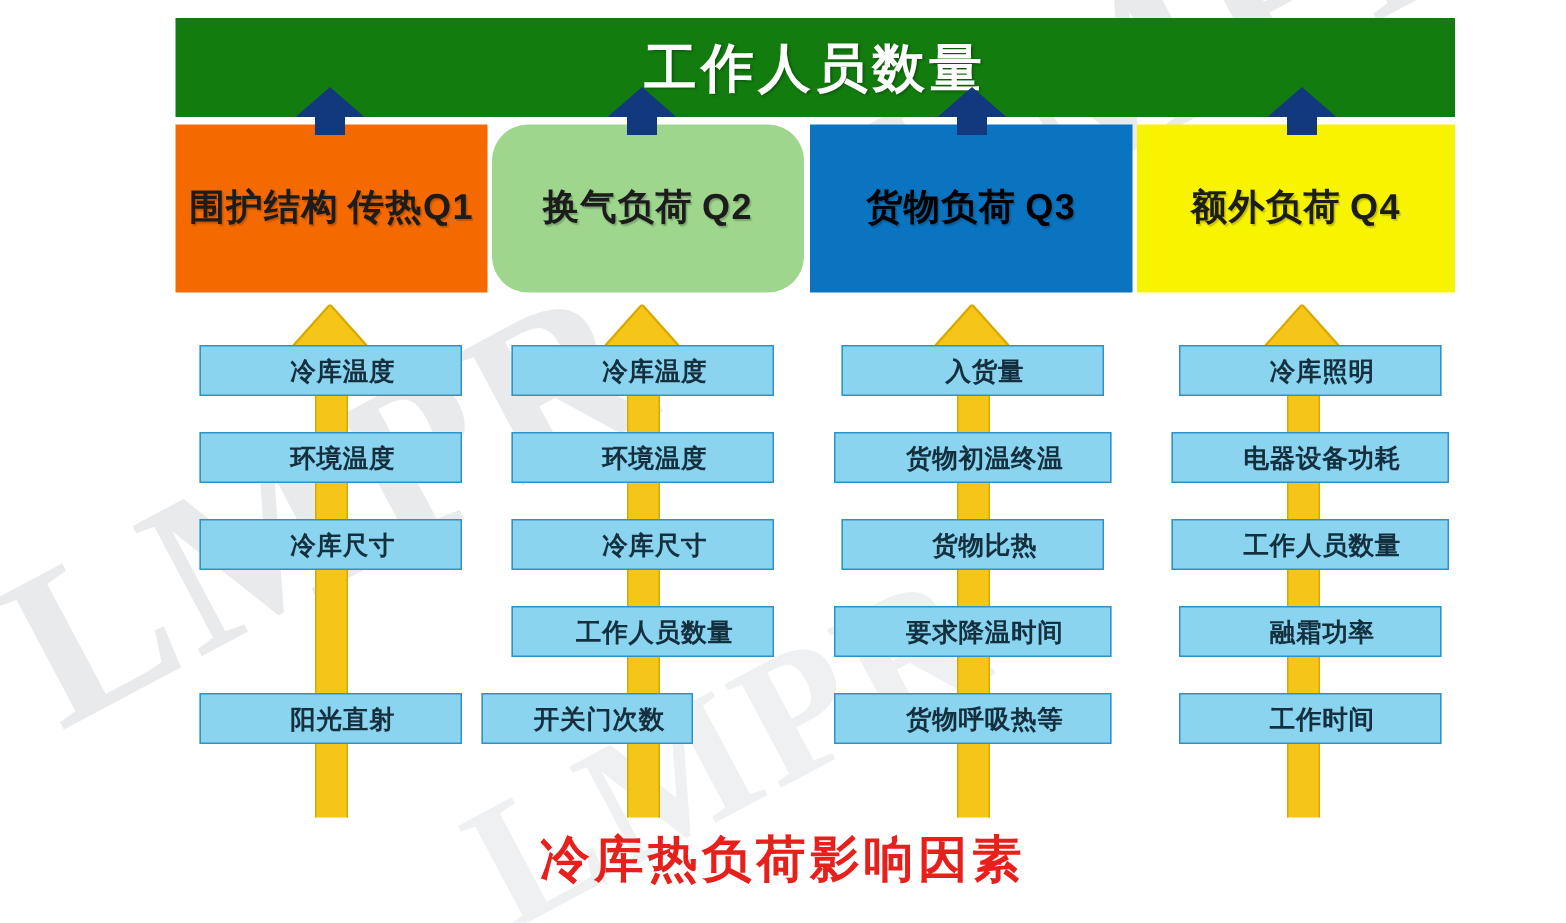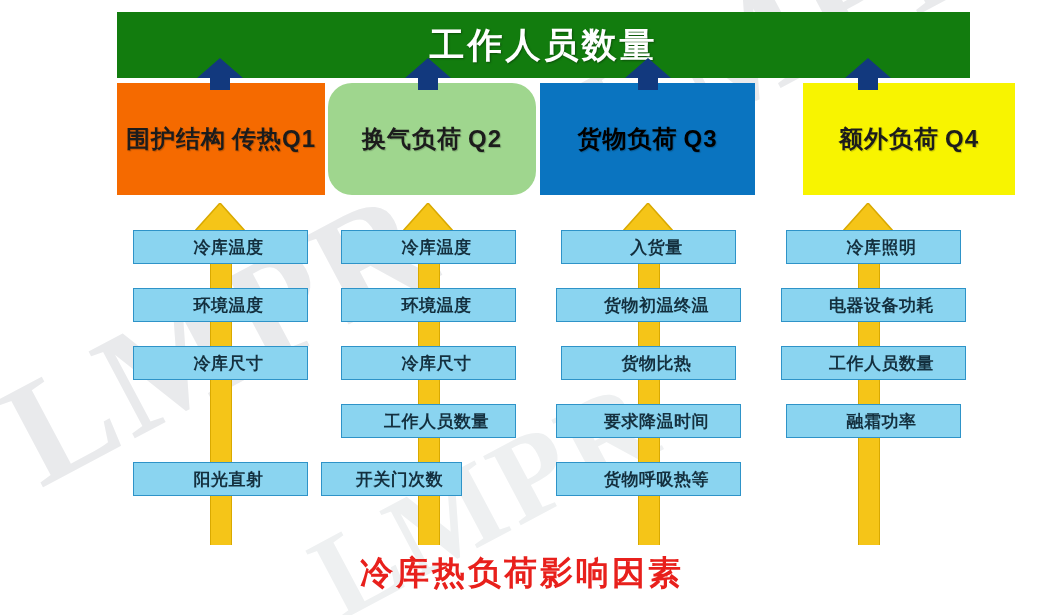--- a/index.html
+++ b/index.html
@@ -192,21 +192,21 @@
   <div class="cat-box cat-dark" style="left:328px; width:208px; background:#9FD68E;border-radius:24px;">
     <div class="cat-line">换气负荷</div>
     <div class="cat-line">Q2</div>
   </div>
 
   <div class="cat-box cat-light" style="left:540px; width:215px; background:#0A74C0;">
     <div class="cat-line">货物负荷</div>
     <div class="cat-line">Q3</div>
   </div>
 
-  <div class="cat-box cat-dark" style="left:758px; width:212px; background:#F8F400;margin-left:45px;">
+  <div class="cat-box cat-dark" style="left:758px; width:212px; background:#F8F400;">
     <div class="cat-line">额外负荷</div>
     <div class="cat-line">Q4</div>
   </div>
 
   <div class="yellow-head" style="left:195px">
     <svg viewBox="0 0 50 30" width="50" height="30" aria-hidden="true">
       <polygon points="25,0 50,28 0,28" fill="#F5C518" stroke="#d9a900" stroke-width="1.5"></polygon>
     </svg>
   </div>
   <div class="yellow-shaft" style="left:210px"></div>
@@ -282,18 +282,21 @@
     </div>
   <div class="factor" style="left:781px; width:185px; top:288px">
     <span>电器设备功耗</span>
     </div>
   <div class="factor" style="left:781px; width:185px; top:346px">
     <span>工作人员数量</span>
     </div>
   <div class="factor" style="left:786px; width:175px; top:404px">
     <span>融霜功率</span>
     </div>
+  <div class="factor" style="left:786px; width:175px; top:462px">
+    <span>工作时间</span>
+    </div>
 
   <div id="caption">
     <span>冷库热负荷影响因素</span>
   </div>
 
 </div>
 
 </body></html>

